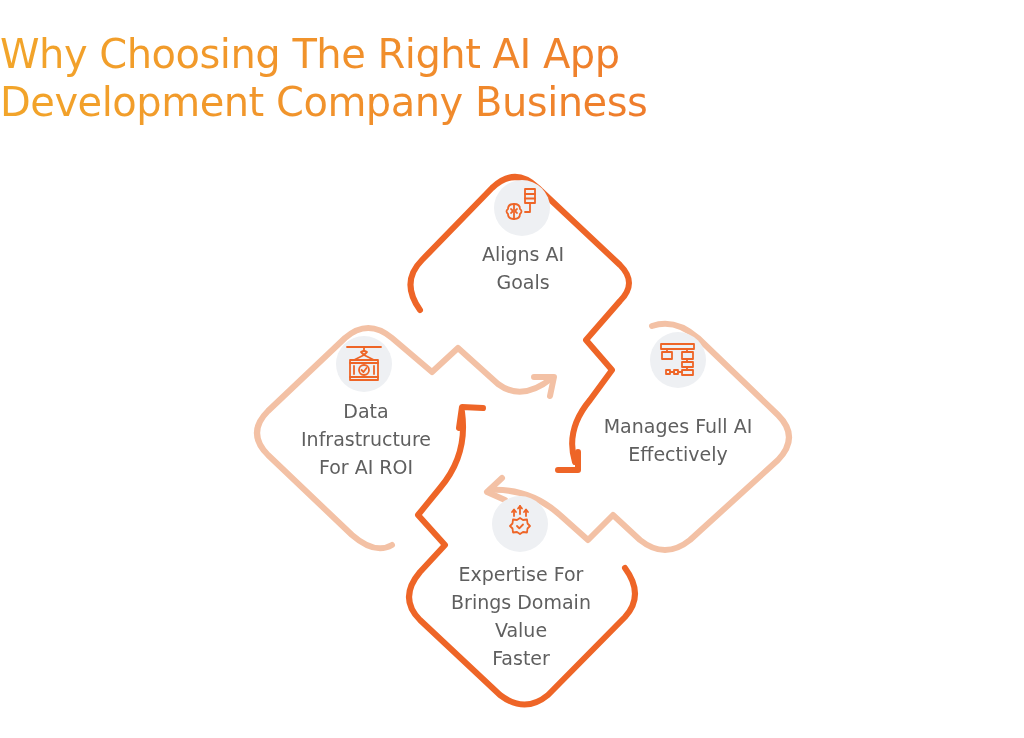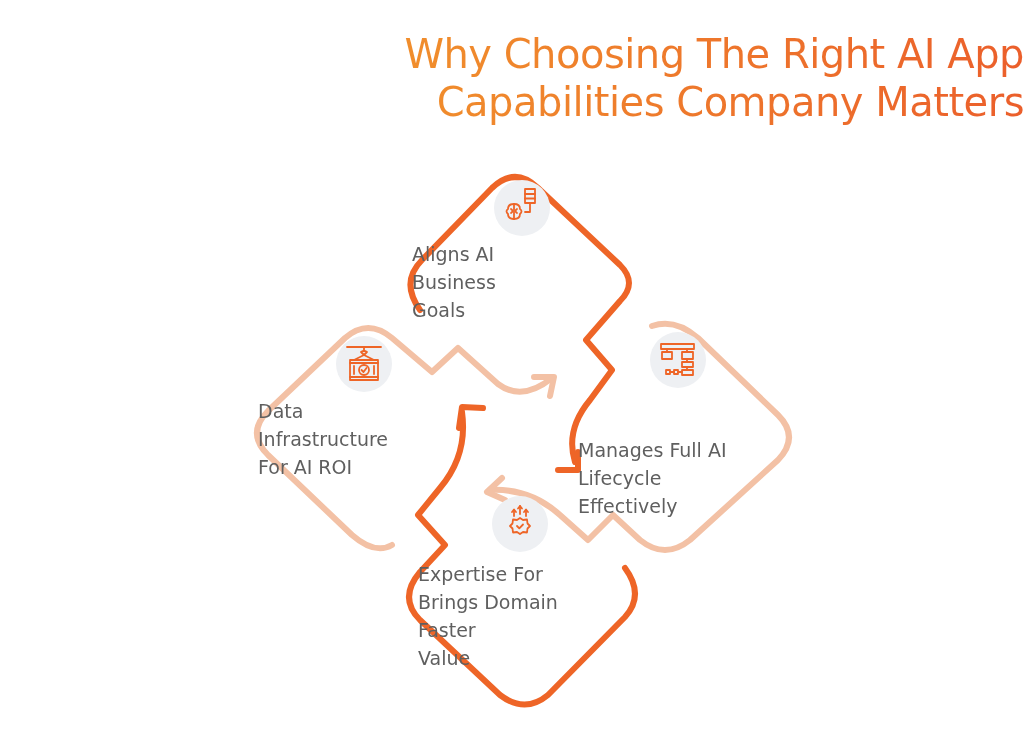--- a/index.html
+++ b/index.html
@@ -1,44 +1,44 @@
 <!DOCTYPE html>
 <html><head>
 <meta charset="utf-8">
 <style>
   html, body { margin: 0; padding: 0; background: #ffffff; }
   body { width: 1024px; height: 738px; position: relative; overflow: hidden;
          font-family: "DejaVu Sans", sans-serif; }
   .title {
-    position: absolute; left: 0; top: 30px; width: 1024px; text-align: right;
+    position: absolute; left: 0; top: 30px; width: 1024px; text-align: left;
     font-family: "DejaVu Sans", sans-serif; font-size: 40px; line-height: 48px;
     font-weight: 500; letter-spacing: -0.5px;
     background: linear-gradient(90deg, #F2A52A 0%, #F08A2C 45%, #EB5F2B 100%);
     -webkit-background-clip: text; background-clip: text; color: transparent;
   }
   .title span { display: block; }
   svg.diagram { position: absolute; left: 0; top: 0; }
   .label {
-    position: absolute; color: #5f5f5f;
+    position: absolute; text-align: center; color: #5f5f5f;
     font-family: "DejaVu Sans", sans-serif; font-size: 19px; line-height: 28px;
     font-weight: 400;
   }
   .label span { display: block; white-space: nowrap; }
   .icon-circle {
     position: absolute; width: 56px; height: 56px; border-radius: 50%;
     background: #EEF0F3;
   }
   .icon-circle svg { position: absolute; left: 0; top: 0; }
 </style>
 </head>
 <body>
 
 <div class="title">
   <span>Why Choosing The Right AI App</span>
-  <span>Capabilities Company Matters</span>
+  <span>Development Company Business</span>
 </div>
 
 <svg class="diagram" width="1024" height="738" viewBox="0 0 1024 738" fill="none" stroke-linecap="round" stroke-linejoin="round">
 
   <path d="M392 545 Q375 555 352 535 L268 455 Q246 433 268 411 L345 338 Q368 318 392 338 L432 372 L458 348 L498 384 Q522 402 552 378" stroke="#F3C1A5" stroke-width="6"></path>
   <path d="M534 377 L554 377 L550 396" stroke="#F3C1A5" stroke-width="6"></path>
 
   <path d="M652 326 Q675 318 698 338 L778 415 Q800 437 778 460 L690 540 Q665 560 640 540 L613 515 L588 540 L560 515 Q530 488 490 490" stroke="#F3C1A5" stroke-width="6"></path>
   <path d="M502 478 L487 492 L505 500" stroke="#F3C1A5" stroke-width="6"></path>
 
@@ -56,21 +56,20 @@
     <line x1="31" y1="18.5" x2="41" y2="18.5"></line>
     <polyline points="36,23 36,32 31,32"></polyline>
     <path d="M20 24 Q14 24 14 29 Q11 31 14 34 Q14 39 20 39 Q26 39 26 34 Q29 31 26 29 Q26 24 20 24 Z"></path>
     <line x1="20" y1="24" x2="20" y2="39"></line>
     <path d="M17 29 Q20 31 17 33"></path>
     <path d="M23 29 Q20 31 23 33"></path>
   </svg>
 </div>
 <div class="label" style="left:412px; top:240px; width:222px;">
   <span>Aligns AI</span>
-  <span>Business</span>
   <span>Goals</span>
 </div>
 
 <div class="icon-circle" style="left:336px; top:336px;">
   <svg width="56" height="56" viewBox="0 0 56 56" fill="none" stroke="#EE6527" stroke-width="1.8" stroke-linecap="round" stroke-linejoin="round">
     <line x1="11" y1="11" x2="45" y2="11"></line>
     <line x1="28" y1="11" x2="28" y2="15"></line>
     <path d="M25 16 Q28 14 31 16 L28 19 Z"></path>
     <line x1="28" y1="19" x2="18" y2="24"></line>
     <line x1="28" y1="19" x2="38" y2="24"></line>
@@ -99,36 +98,35 @@
     <line x1="37" y1="27" x2="37" y2="30"></line>
     <rect x="32" y="30" width="11" height="5"></rect>
     <line x1="37" y1="35" x2="37" y2="38"></line>
     <rect x="32" y="38" width="11" height="5"></rect>
     <rect x="16" y="38" width="4" height="4"></rect>
     <rect x="24" y="38" width="4" height="4"></rect>
     <line x1="20" y1="40" x2="24" y2="40"></line>
     <line x1="28" y1="40" x2="32" y2="40"></line>
   </svg>
 </div>
-<div class="label" style="left:578px; top:412px; width:200px;margin-top:24px;">
+<div class="label" style="left:578px; top:412px; width:200px;">
   <span>Manages Full AI</span>
-  <span>Lifecycle</span>
   <span>Effectively</span>
 </div>
 
 <div class="icon-circle" style="left:492px; top:496px;">
   <svg width="56" height="56" viewBox="0 0 56 56" fill="none" stroke="#EE6527" stroke-width="1.8" stroke-linecap="round" stroke-linejoin="round">
     <line x1="22" y1="20" x2="22" y2="14"></line>
     <polyline points="20,16 22,13.5 24,16"></polyline>
     <line x1="28" y1="18" x2="28" y2="10"></line>
     <polyline points="26,12.5 28,10 30,12.5"></polyline>
     <line x1="34" y1="20" x2="34" y2="14"></line>
     <polyline points="32,16 34,13.5 36,16"></polyline>
     <path d="M28 22 L31 24 L35 23.5 L35.5 27.5 L38 30 L35.5 32.5 L35 36.5 L31 36 L28 38 L25 36 L21 36.5 L20.5 32.5 L18 30 L20.5 27.5 L21 23.5 L25 24 Z"></path>
     <polyline points="25,30 27.3,32.3 31,28.5"></polyline>
   </svg>
 </div>
 <div class="label" style="left:418px; top:560px; width:206px;">
   <span>Expertise For</span>
   <span>Brings Domain</span>
+  <span>Value</span>
   <span>Faster</span>
-  <span>Value</span>
 </div>
 
 </body></html>

